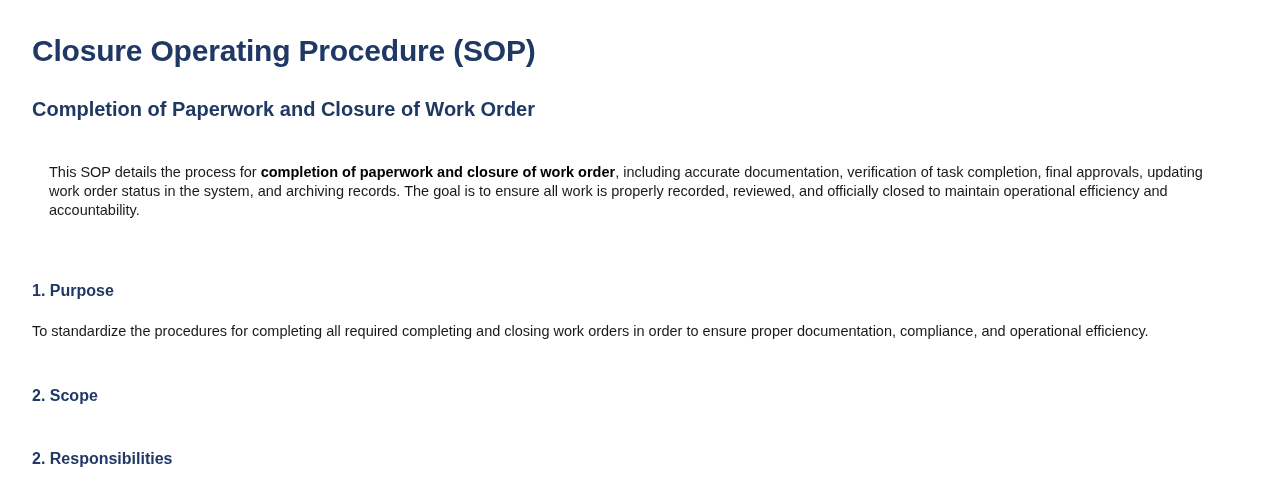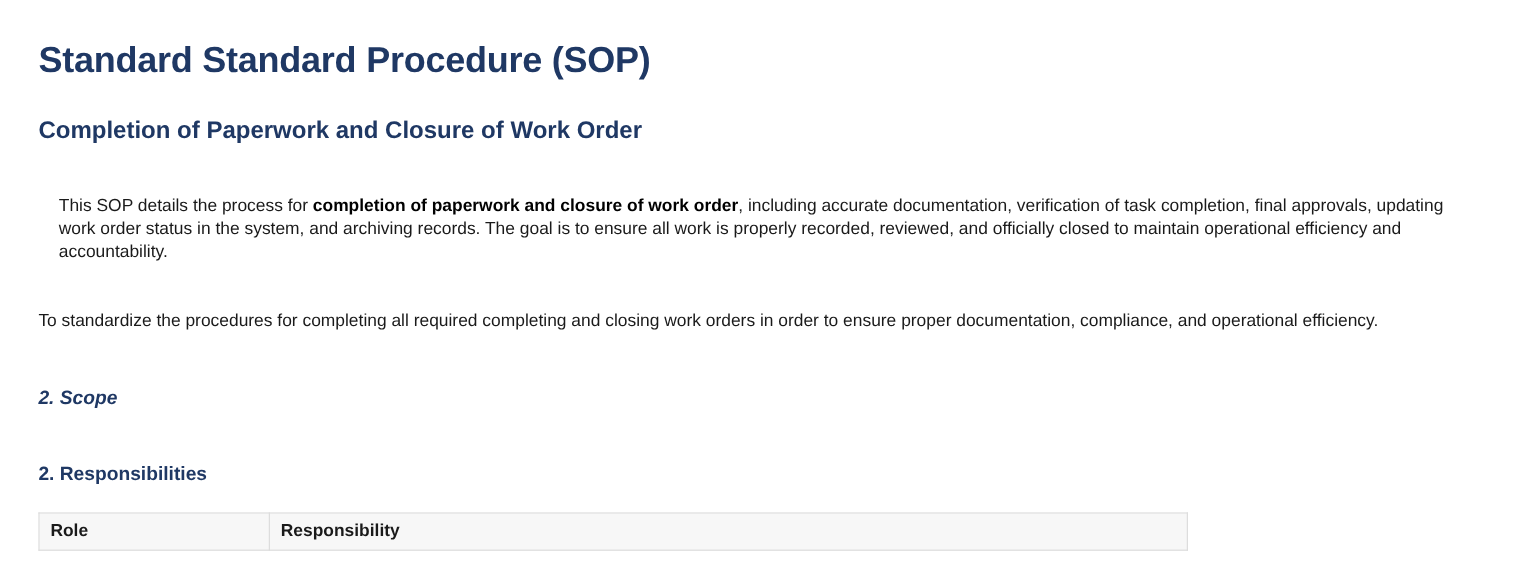--- a/index.html
+++ b/index.html
@@ -46,21 +46,21 @@
   }
   .intro b { font-weight: bold; color: #000; }
   .section-heading {
     font-size: 16px;
     font-weight: bold;
     color: #1F3864;
     margin: 0;
     line-height: 1.2;
   }
   .sec1 { padding-top: 44px; }
-  .sec2 { padding-top: 45px; font-style: italic; }
+  .sec2 { padding-top: 45px; }
   .sec3 { padding-top: 44px; }
   .body-text {
     font-size: 14.5px;
     line-height: 19px;
     margin: 0;
     padding-top: 22px;
     color: #1a1a1a;
     max-width: 1199px;
   }
   .resp-table {
@@ -81,26 +81,27 @@
     font-weight: bold;
     color: #1a1a1a;
   }
   .col-role { width: 173px; }
 </style>
 </head>
 <body>
 
 <div class="page">
 
-  <h1 class="doc-title">Standard Standard Procedure (SOP)</h1>
+  <h1 class="doc-title">Closure Operating Procedure (SOP)</h1>
 
   <h2 class="doc-subtitle">Completion of Paperwork and Closure of Work Order</h2>
 
   <p class="intro"><span>This SOP details the process for </span><b>completion of paperwork and closure of work order</b><span>, including accurate documentation, verification of task completion, final approvals, updating work order status in the system, and archiving records. The goal is to ensure all work is properly recorded, reviewed, and officially closed to maintain operational efficiency and accountability.</span></p>
 
+  <h3 class="section-heading sec1">1. Purpose</h3>
 
   <p class="body-text">To standardize the procedures for completing all required completing and closing work orders in order to ensure proper documentation, compliance, and operational efficiency.</p>
 
   <h3 class="section-heading sec2">2. Scope</h3>
 
 
   <h3 class="section-heading sec3">2. Responsibilities</h3>
 
   <table class="resp-table">
     <thead>

